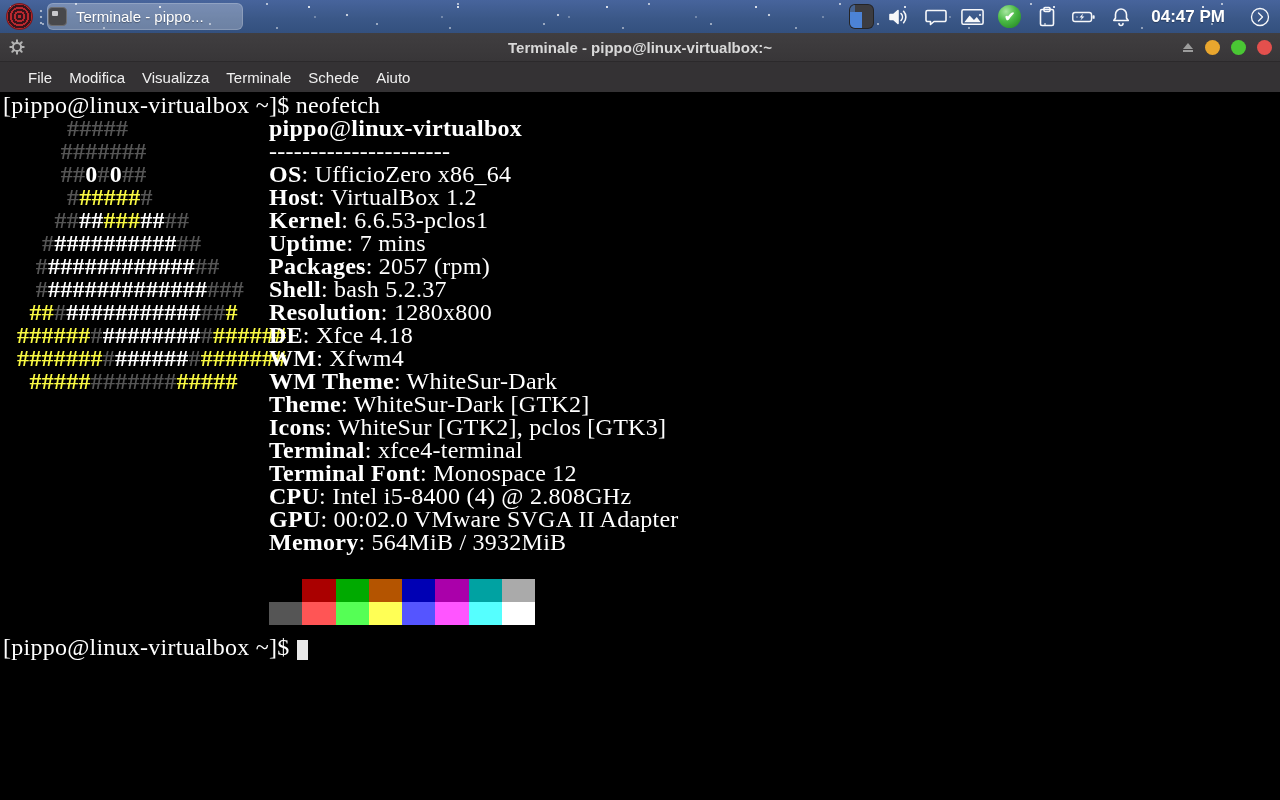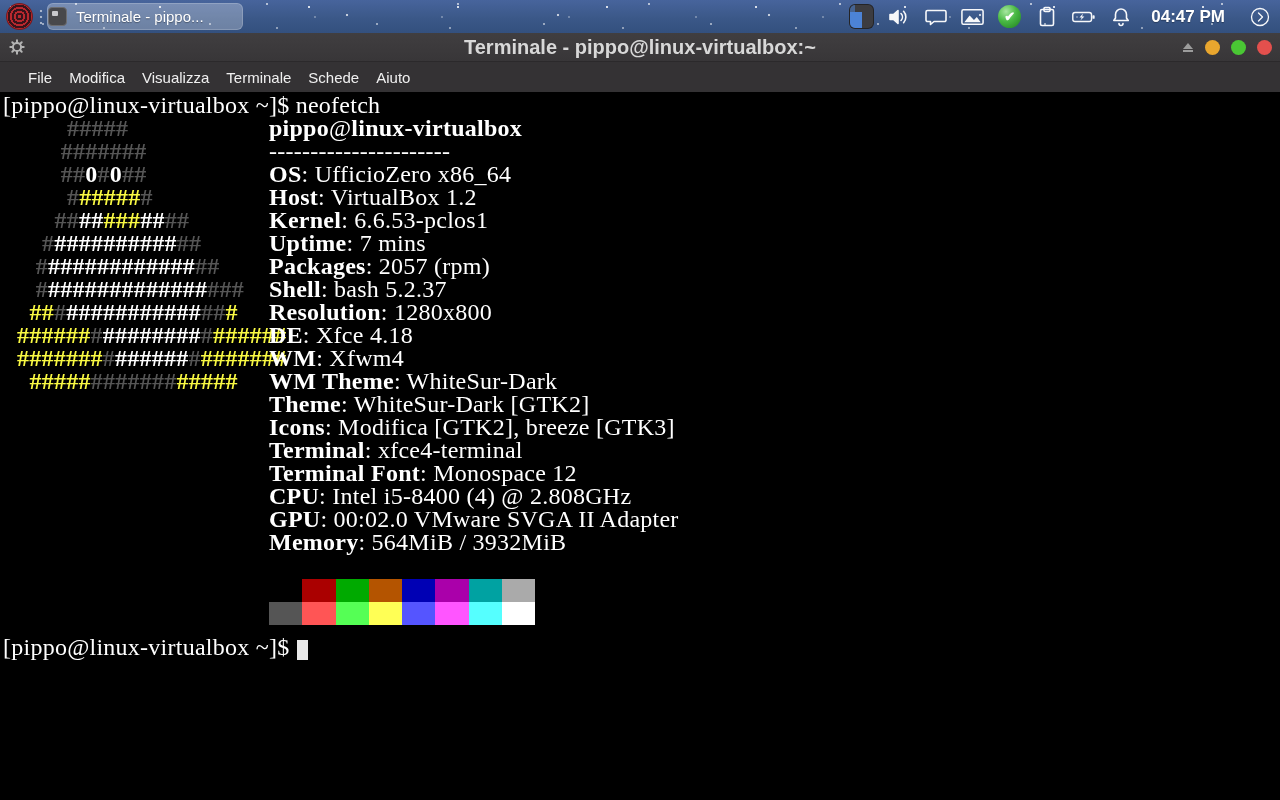--- a/index.html
+++ b/index.html
@@ -52,21 +52,21 @@
   .clock { color:#fff; font-size:17px; font-weight:600; margin:0 10px 0 6px; white-space:nowrap;
     text-shadow:0 1px 1px rgba(0,0,0,.3); }
 
   
   .window { position:absolute; top:33px; left:0; width:1280px; height:767px;
     display:flex; flex-direction:column; background:#000; }
   .titlebar { height:29px; background:linear-gradient(#403e40,#383638); display:flex;
     align-items:center; position:relative; flex:none; border-bottom:1px solid #2b292b; }
   .tb-icon { margin-left:9px; width:16px; height:16px; flex:none; }
   .tb-title { position:absolute; left:0; right:0; text-align:center; color:#d8d8d8;
-    font-size:20px; font-weight:bold; pointer-events:none; }
+    font-size:15px; font-weight:bold; pointer-events:none; }
   .tb-controls { margin-left:auto; display:flex; align-items:center; gap:11px;
     margin-right:8px; z-index:2; }
   .shade-btn { width:12px; height:12px; display:flex; flex-direction:column; align-items:center;
     justify-content:center; gap:1px; }
   .shade-btn .tri { width:0; height:0; border-left:5px solid transparent;
     border-right:5px solid transparent; border-bottom:6px solid #9c9c9c; }
   .shade-btn .bar { width:10px; height:2px; background:#9c9c9c; }
   .circ { width:15px; height:15px; border-radius:50%; }
 
   .menubar { height:30px; background:#343234; display:flex; align-items:center;
@@ -211,21 +211,21 @@
 <span class="c-b">Host</span><span>: VirtualBox 1.2</span>
 <span class="c-b">Kernel</span><span>: 6.6.53-pclos1</span>
 <span class="c-b">Uptime</span><span>: 7 mins</span>
 <span class="c-b">Packages</span><span>: 2057 (rpm)</span>
 <span class="c-b">Shell</span><span>: bash 5.2.37</span>
 <span class="c-b">Resolution</span><span>: 1280x800</span>
 <span class="c-b">DE</span><span>: Xfce 4.18</span>
 <span class="c-b">WM</span><span>: Xfwm4</span>
 <span class="c-b">WM Theme</span><span>: WhiteSur-Dark</span>
 <span class="c-b">Theme</span><span>: WhiteSur-Dark [GTK2]</span>
-<span class="c-b">Icons</span><span>: Modifica [GTK2], breeze [GTK3]</span>
+<span class="c-b">Icons</span><span>: WhiteSur [GTK2], pclos [GTK3]</span>
 <span class="c-b">Terminal</span><span>: xfce4-terminal</span>
 <span class="c-b">Terminal Font</span><span>: Monospace 12</span>
 <span class="c-b">CPU</span><span>: Intel i5-8400 (4) @ 2.808GHz</span>
 <span class="c-b">GPU</span><span>: 00:02.0 VMware SVGA II Adapter</span>
 <span class="c-b">Memory</span><span>: 564MiB / 3932MiB</span>
 </pre>
       <div class="palette-row" id="t-pal1">
           <div class="pblock" style="background: rgb(0, 0, 0);"></div>
           <div class="pblock" style="background: rgb(170, 0, 0);"></div>
           <div class="pblock" style="background: rgb(0, 170, 0);"></div>

